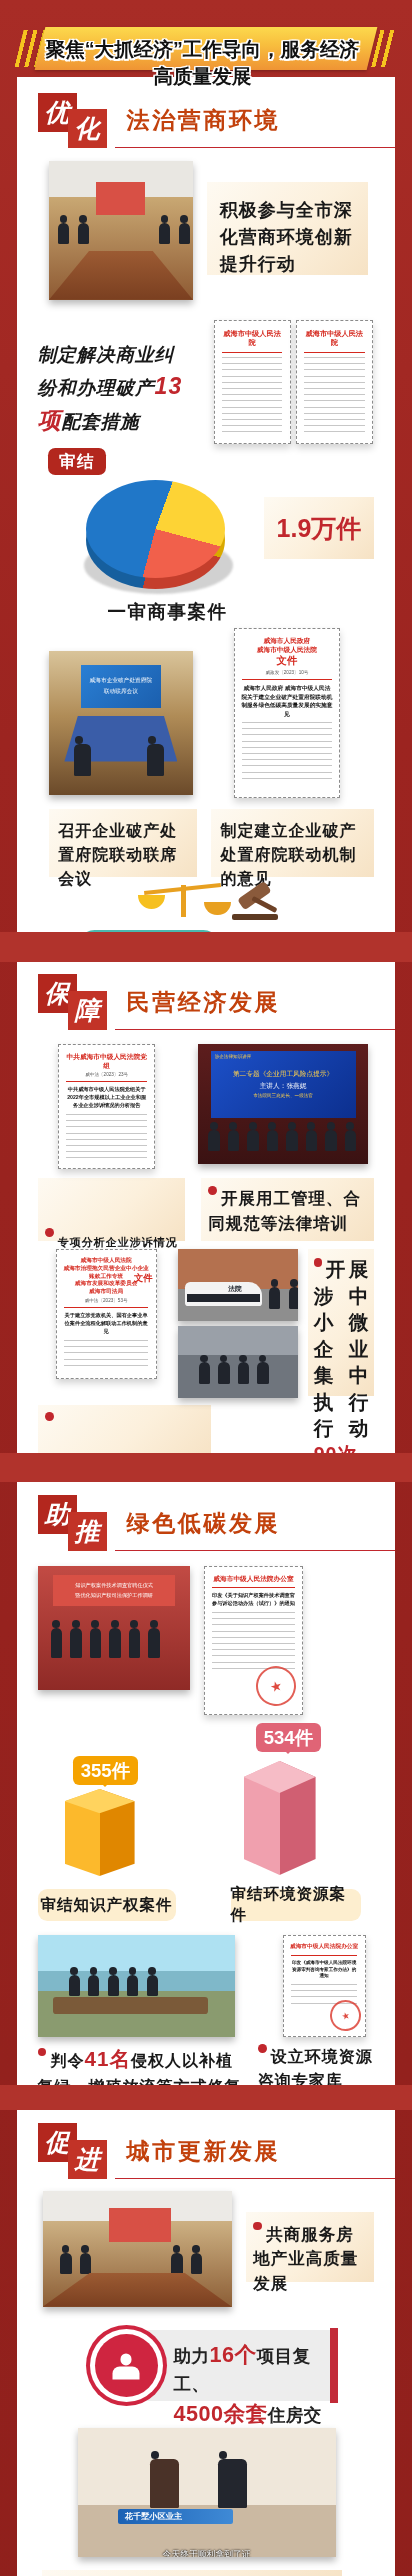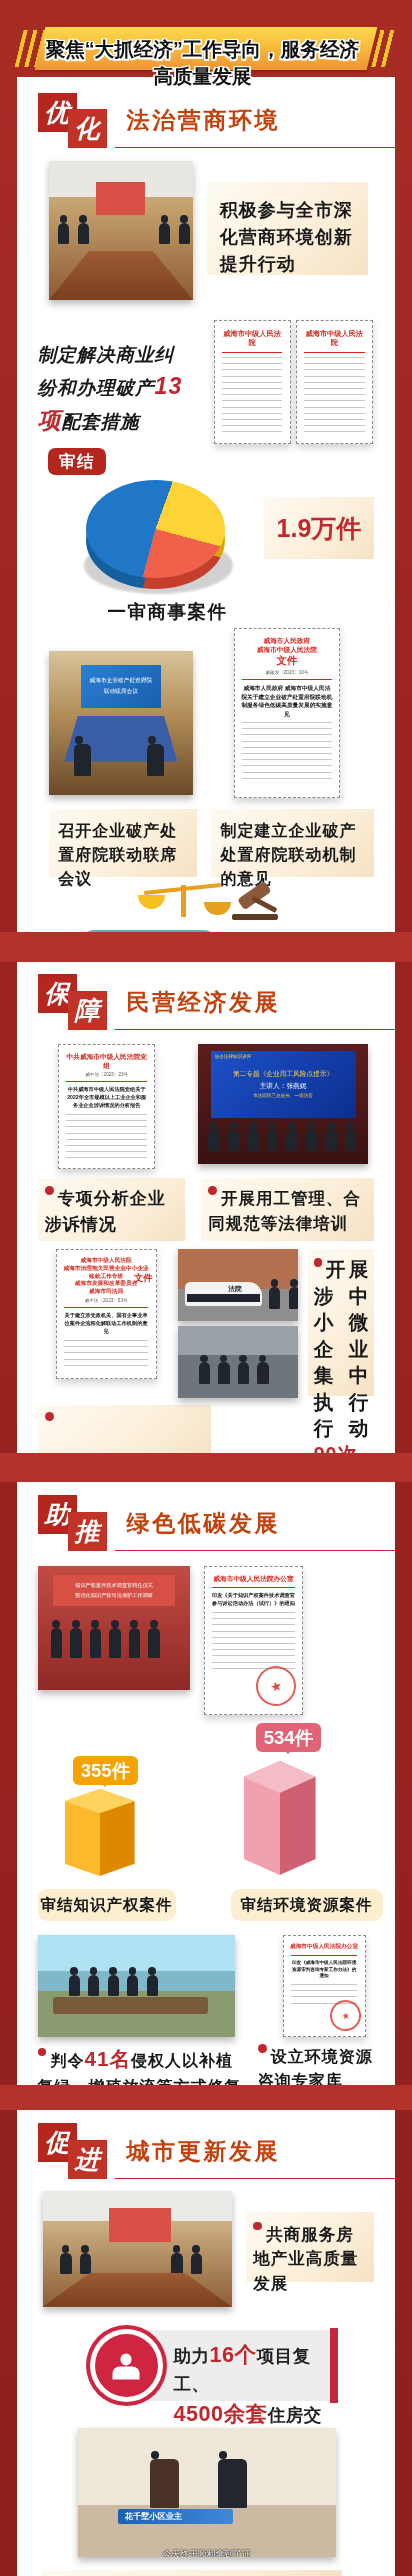--- a/index.html
+++ b/index.html
@@ -249,21 +249,21 @@
           <span class="fig"></span>
           <span class="fig"></span>
           <span class="fig"></span>
           <span class="fig"></span>
         </div>
       </div>
     </div>
 
     <div class="row" style="margin-top:9.3px;gap:15.5px;">
       <div class="cream" style="width:155px;height:63px;padding:8.2px 7.2px;box-sizing:border-box;">
-        <div class="bigtext" style="font-size:17px;"><span class="dot"></span><span>专项分析企业涉诉情况</span></div>
+        <div class="bigtext" style="font-size:11px;margin-top:42px;"><span class="dot"></span><span>专项分析企业涉诉情况</span></div>
       </div>
       <div class="cream" style="width:182px;height:63px;padding:8.2px 7.2px;box-sizing:border-box;">
         <div class="bigtext" style="font-size:16.5px;"><span class="dot"></span><span>开展用工管理、合同规范等法律培训</span></div>
       </div>
     </div>
 
     <div class="row" style="margin-top:8.2px;">
       <div class="doc" style="width:101px;height:130px;margin-left:18px;">
         <div style="position:relative;">
           <div class="dh" style="font-size:5.7px;">威海市中级人民法院</div>
@@ -355,21 +355,21 @@
         <div class="coltop" style="background:#ffd35e;"></div>
       </div>
       <div class="col3d" style="left:206px;top:38px;width:72px;height:114px;">
         <div class="colbody" style="background:linear-gradient(90deg,#f0a0ae 0 50%,#d05f72 50% 100%);"></div>
         <div class="coltop" style="background:#f6bcc6;"></div>
       </div>
     </div>
 
     <div style="position:relative;height:34px;margin-top:11.3px;">
       <div class="caselab" style="position:absolute;left:0;width:138px;">审结知识产权案件</div>
-      <div class="caselab" style="position:absolute;left:193px;width:152px;">审结环境资源案件</div>
+      <div class="caselab" style="position:absolute;left:193px;width:130px;">审结环境资源案件</div>
     </div>
 
     <div class="row" style="margin-top:11.3px;">
       <div class="photo" style="width:197px;height:102px;">
         <div style="position:absolute;inset:0;background:linear-gradient(180deg,#aee1f2 0 35%,#7fb8c9 35% 55%,#8a9b6f 55% 100%);"></div>
         <div style="position:absolute;left:15.5px;top:62px;width:155px;height:17.5px;background:#7b5a39;border-radius:3.1px;"></div>
         <div class="figrow" style="left:31px;top:40px;">
           <span class="fig"></span>
           <span class="fig"></span>
           <span class="fig"></span>

